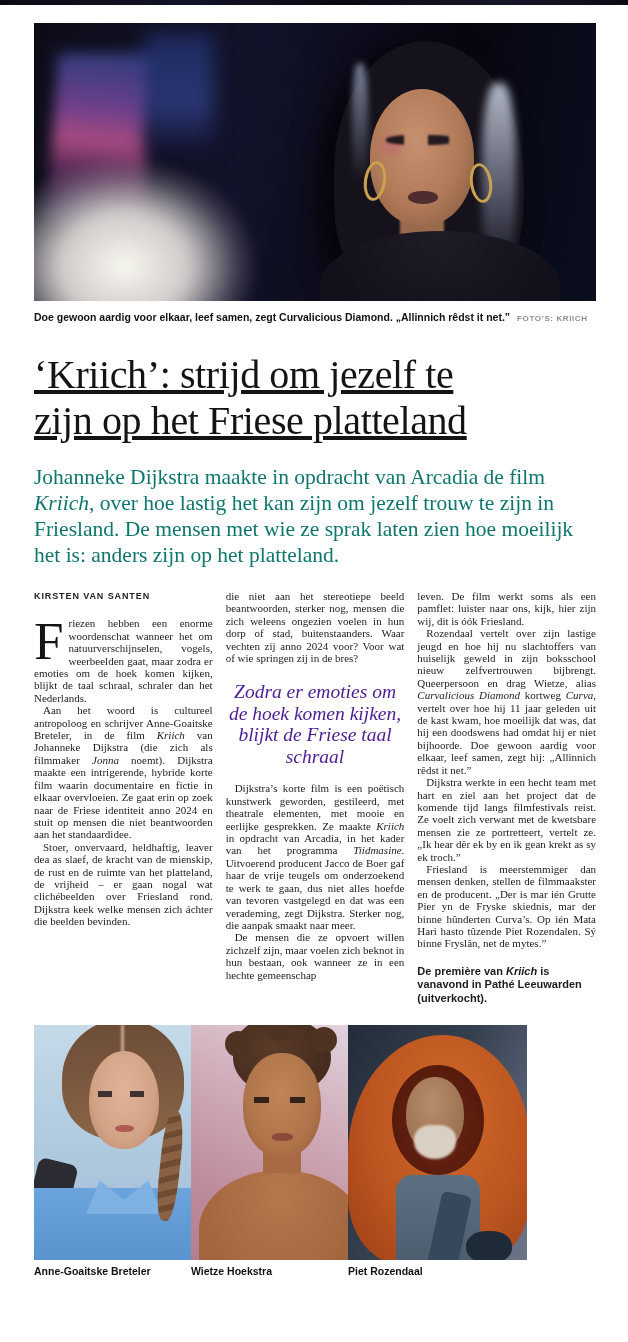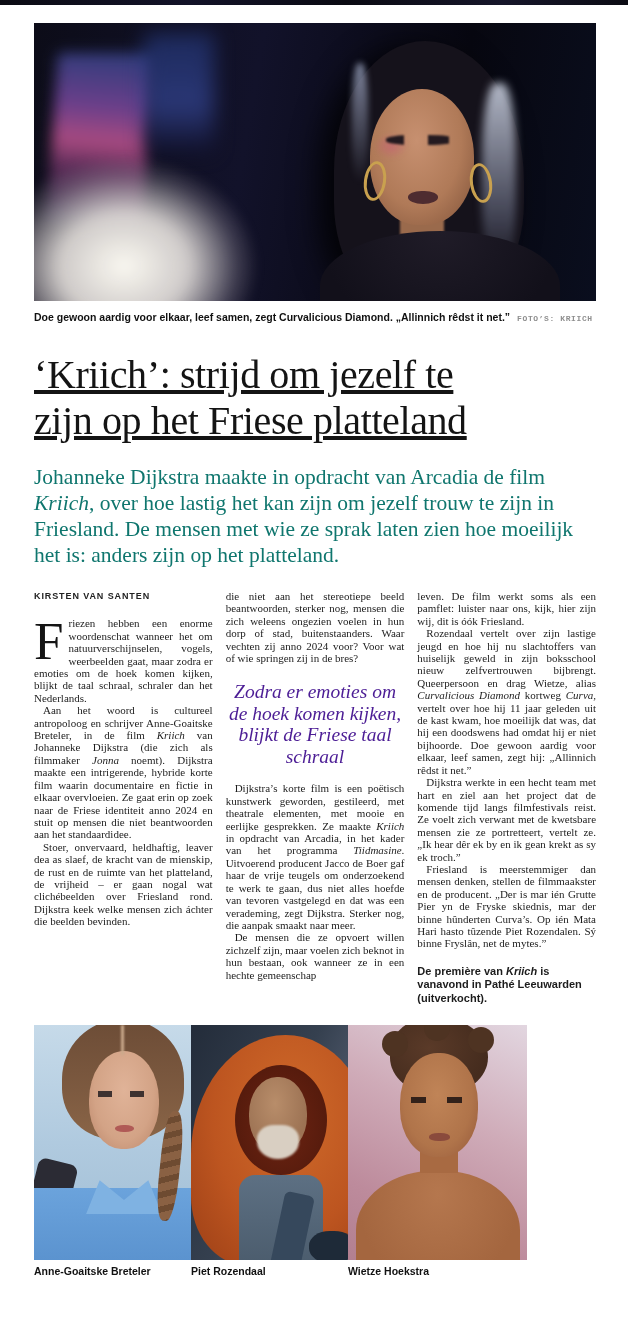--- a/index.html
+++ b/index.html
@@ -38,21 +38,21 @@
   .mp-lips{position:absolute;left:374px;top:168px;width:30px;height:13px;background:#4e2c30;
         border-radius:45% 45% 50% 50%;filter:blur(.5px);}
   .mp-earring{position:absolute;width:16px;height:34px;border:3px solid #c9a14f;border-radius:50%;
         transform:rotate(8deg);}
   .mp-body{position:absolute;left:286px;top:208px;width:240px;height:110px;
         background:radial-gradient(ellipse at 50% 0%,#201c28 0%,#12101a 70%);border-radius:50% 50% 0 0;}
   .mp-neck{position:absolute;left:366px;top:188px;width:44px;height:34px;background:#9a6a4c;filter:blur(1px);}
 
   .caption-row{margin-top:6px;font-family:"Liberation Sans",sans-serif;}
   .caption-main{font-size:10.5px;font-weight:bold;color:#111;}
-  .caption-credit{font-size:8px;color:#8f8f8f;letter-spacing:.6px;margin-left:7px;font-weight:bold;font-family:Liberation Mono, monospace;}
+  .caption-credit{font-size:8px;color:#8f8f8f;letter-spacing:.6px;margin-left:7px;font-weight:bold;}
 
   
   .headline{margin-top:27px;font-size:40px;line-height:46px;letter-spacing:-.4px;color:#141414;text-decoration:underline;}
   .standfirst{margin-top:20px;font-size:21.5px;line-height:26px;color:#0f766e;width:562px;}
 
   
   .columns{display:flex;gap:13px;margin-top:22px;}
   .col{width:180px;font-size:11px;line-height:12.4px;text-align:justify;color:#1c1c1c;}
   .byline{font-family:"Liberation Sans",sans-serif;font-size:9px;letter-spacing:.9px;
         color:#222;margin-bottom:15px;font-weight:bold;}
@@ -194,44 +194,44 @@
           <div class="braid"></div>
           <div class="face"></div>
           <div class="part"></div>
           <div class="eyes"></div>
           <div class="lips"></div>
         </div>
         <div class="pcaption">Anne-Goaitske Breteler</div>
       </div>
 
       <div class="portrait">
-        <div class="pimg p3">
-          <div class="pbg"></div>
-          <div class="hood"></div>
-          <div class="hoodin"></div>
-          <div class="face"></div>
-          <div class="beard"></div>
-          <div class="vest"></div>
-          <div class="strap"></div>
-          <div class="glove"></div>
-        </div>
-        <div class="pcaption">Piet Rozendaal</div>
-      </div>
-
-      <div class="portrait">
         <div class="pimg p2">
           <div class="pbg"></div>
           <div class="torso"></div>
           <div class="neck"></div>
           <div class="hair"></div>
           <div class="curl" style="left:34px;top:6px;"></div>
           <div class="curl" style="left:120px;top:2px;"></div>
           <div class="curl" style="left:76px;top:-10px;"></div>
           <div class="face"></div>
           <div class="eyes"></div>
           <div class="lips"></div>
         </div>
         <div class="pcaption">Wietze Hoekstra</div>
       </div>
 
+      <div class="portrait">
+        <div class="pimg p3">
+          <div class="pbg"></div>
+          <div class="hood"></div>
+          <div class="hoodin"></div>
+          <div class="face"></div>
+          <div class="beard"></div>
+          <div class="vest"></div>
+          <div class="strap"></div>
+          <div class="glove"></div>
+        </div>
+        <div class="pcaption">Piet Rozendaal</div>
+      </div>
+
     </div>
   </div>
 </div>
 
 </body></html>

